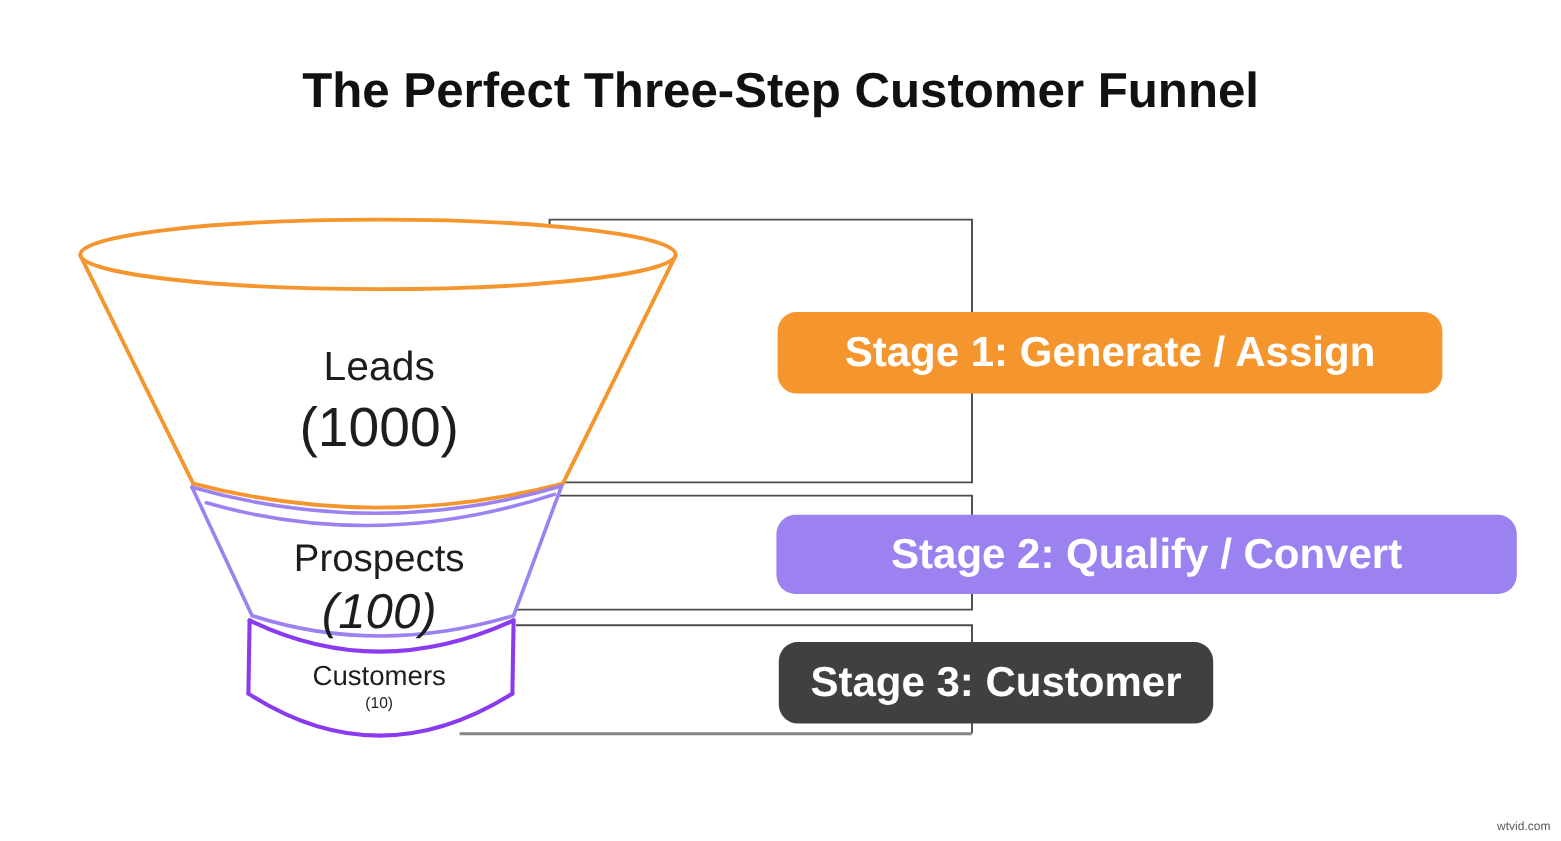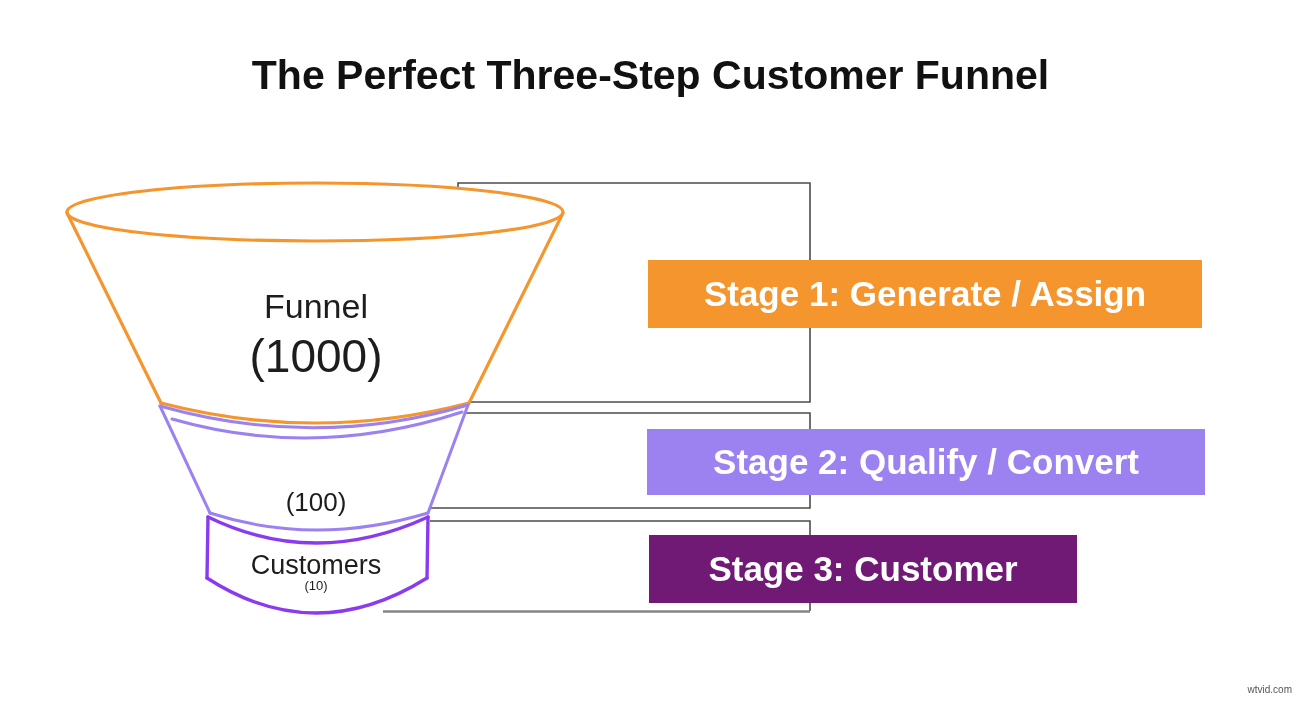--- a/index.html
+++ b/index.html
@@ -12,30 +12,30 @@
     font-size:41px;font-weight:bold;color:#111;letter-spacing:0px;
   }
   .diagram-svg{position:absolute;left:0;top:0;}
   .funnel-label{
     position:absolute;left:316px;transform:translateX(-50%);
     color:#1d1d1d;text-align:center;white-space:nowrap;line-height:1;
   }
   .lbl-leads{top:289px;font-size:34px;}
   .lbl-leads-count{top:333px;font-size:46px;}
   .lbl-prospects{top:449px;font-size:32px;}
-  .lbl-prospects-count{top:489px;font-size:26px;}
-  .lbl-customers{top:552px;font-size:27px;}
+  .lbl-prospects-count{top:489px;font-size:41px;font-style:italic;}
+  .lbl-customers{top:552px;font-size:23px;}
   .lbl-customers-count{top:579px;font-size:13px;}
   .stage-box{
     position:absolute;display:flex;align-items:center;justify-content:center;
-    color:#ffffff;font-size:35px;font-weight:bold;white-space:nowrap;
+    color:#ffffff;font-size:35px;font-weight:bold;white-space:nowrap;border-radius:16px;
   }
   .stage-1{left:648px;top:260px;width:554px;height:68px;background:#F5952D;}
-  .stage-2{left:647px;top:429px;width:558px;height:66px;background:#9C82F0;}
-  .stage-3{left:649px;top:535px;width:428px;height:68px;background:#701a75;}
+  .stage-2{left:647px;top:429px;width:617px;height:66px;background:#9C82F0;}
+  .stage-3{left:649px;top:535px;width:362px;height:68px;background:#404040;}
   .watermark{
     position:absolute;right:9px;bottom:6px;font-size:10px;color:#555;
     font-family:Liberation Sans, sans-serif;
   }
 </style>
 </head>
 <body>
 
 <div id="canvas">
 
@@ -73,23 +73,24 @@
     </g>
 
     <g fill="none" stroke="#8B3BEF" stroke-width="3.4" stroke-linecap="round">
       <path d="M 208,517 Q 315,569 428,517"></path>
       <path d="M 208,517 L 207,578"></path>
       <path d="M 428,517 L 427,578"></path>
       <path d="M 207,578 Q 315,648 427,578"></path>
     </g>
   </svg>
 
-  <div class="funnel-label lbl-leads">Funnel</div>
+  <div class="funnel-label lbl-leads">Leads</div>
   <div class="funnel-label lbl-leads-count">(1000)</div>
 
+  <div class="funnel-label lbl-prospects">Prospects</div>
   <div class="funnel-label lbl-prospects-count">(100)</div>
 
   <div class="funnel-label lbl-customers">Customers</div>
   <div class="funnel-label lbl-customers-count">(10)</div>
 
   <div class="stage-box stage-1">
     <span>Stage 1: Generate / Assign</span>
   </div>
   <div class="stage-box stage-2">
     <span>Stage 2: Qualify / Convert</span>

